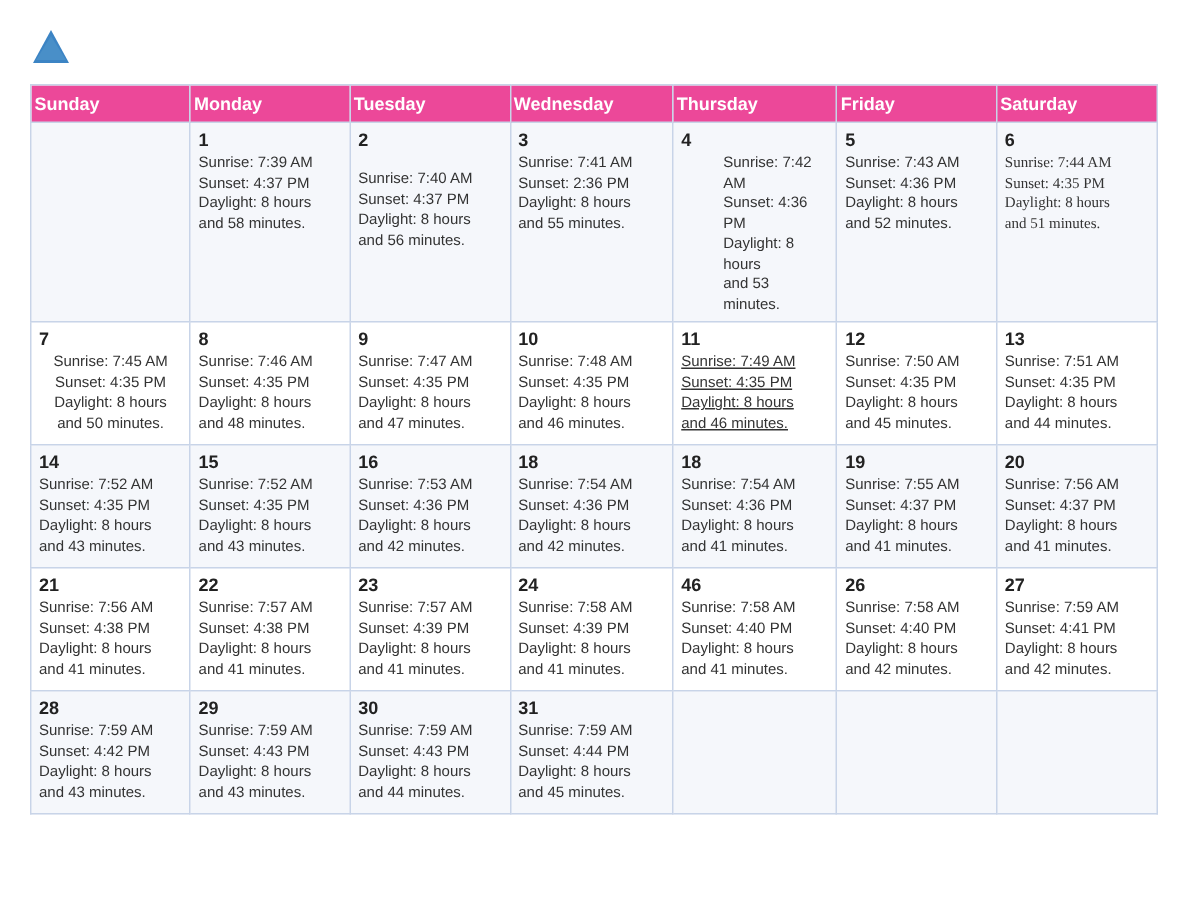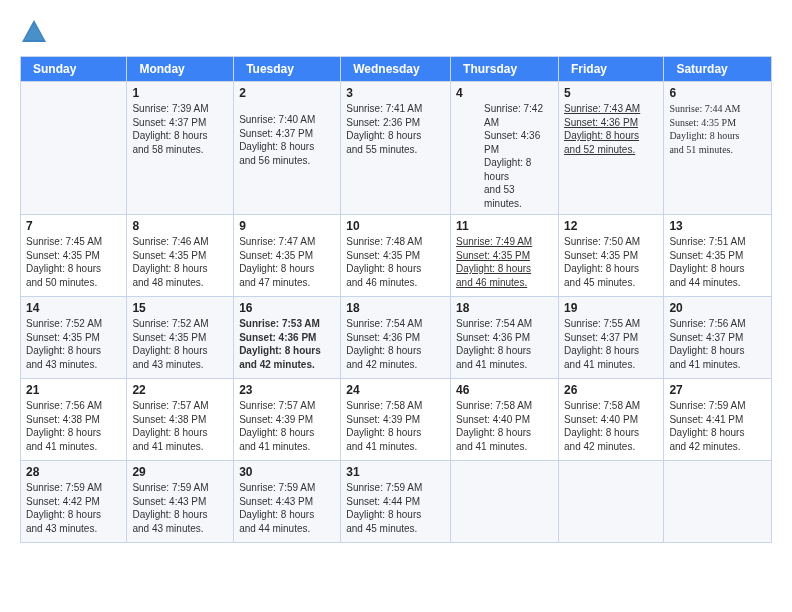--- a/index.html
+++ b/index.html
@@ -50,24 +50,24 @@
     .cal-subtitle {
       font-size: 14px;
       color: #555;
     }
     table {
       width: 100%;
       border-collapse: collapse;
       font-size: 10.5px;
     }
     thead tr th {
-      background: #3b82f6;
+      background: #ec4899;
       color: #fff;
       text-align: left;
-      padding: 5px 12px;
+      padding: 5px 2px;
       font-size: 12px;
       font-weight: bold;
       border: 1px solid #c8d4e8;
     }
     tbody tr td {
       border: 1px solid #c8d4e8;
       vertical-align: top;
       padding: 4px 5px;
       width: 113px;
       min-height: 70px;
@@ -157,37 +157,37 @@
           </td>
           <td>
             <span class="day-num">4</span>
             <div class="day-info" style="white-space: pre-line; margin-left: 28px;">Sunrise: 7:42 AM
 Sunset: 4:36 PM
 Daylight: 8 hours
 and 53 minutes.</div>
           </td>
           <td>
             <span class="day-num">5</span>
-            <div class="day-info" style="white-space: pre-line; text-decoration: underline;">Sunrise: 7:43 AM
+            <div class="day-info" style="white-space: pre-line;">Sunrise: 7:43 AM
 Sunset: 4:36 PM
 Daylight: 8 hours
 and 52 minutes.</div>
           </td>
           <td>
             <span class="day-num">6</span>
             <div class="day-info" style="white-space: pre-line; font-family: Liberation Serif, serif;">Sunrise: 7:44 AM
 Sunset: 4:35 PM
 Daylight: 8 hours
 and 51 minutes.</div>
           </td>
         </tr>
         <tr>
           <td>
             <span class="day-num">7</span>
-            <div class="day-info" style="white-space: pre-line;">Sunrise: 7:45 AM
+            <div class="day-info" style="white-space: pre-line; text-align: center;">Sunrise: 7:45 AM
 Sunset: 4:35 PM
 Daylight: 8 hours
 and 50 minutes.</div>
           </td>
           <td>
             <span class="day-num">8</span>
             <div class="day-info" style="white-space: pre-line;">Sunrise: 7:46 AM
 Sunset: 4:35 PM
 Daylight: 8 hours
 and 48 minutes.</div>
@@ -238,21 +238,21 @@
           </td>
           <td>
             <span class="day-num">15</span>
             <div class="day-info" style="white-space: pre-line;">Sunrise: 7:52 AM
 Sunset: 4:35 PM
 Daylight: 8 hours
 and 43 minutes.</div>
           </td>
           <td>
             <span class="day-num">16</span>
-            <div class="day-info" style="white-space: pre-line; font-weight: bold;">Sunrise: 7:53 AM
+            <div class="day-info" style="white-space: pre-line;">Sunrise: 7:53 AM
 Sunset: 4:36 PM
 Daylight: 8 hours
 and 42 minutes.</div>
           </td>
           <td>
             <span class="day-num">18</span>
             <div class="day-info" style="white-space: pre-line;">Sunrise: 7:54 AM
 Sunset: 4:36 PM
 Daylight: 8 hours
 and 42 minutes.</div>

